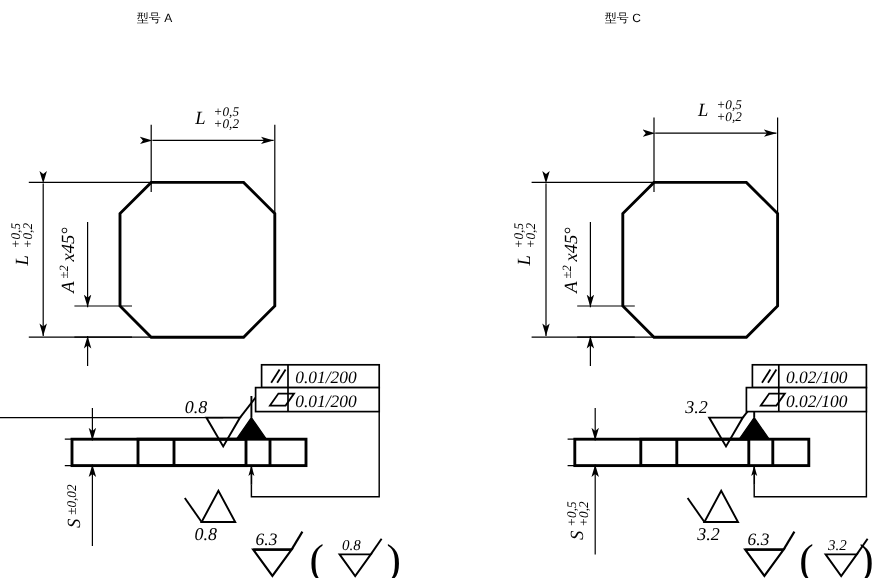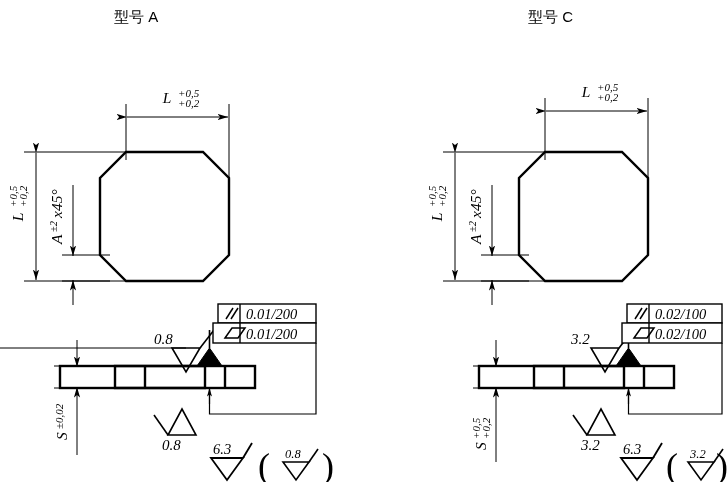--- a/index.html
+++ b/index.html
@@ -1,28 +1,28 @@
 <!DOCTYPE html>
 <html><head>
 <meta charset="utf-8">
 <style>
   html,body{margin:0;padding:0;background:#ffffff;}
   body{width:727px;height:482px;overflow:hidden;
        font-family:"Liberation Sans","DejaVu Sans",sans-serif;color:#000;}
   #sheet{position:relative;width:727px;height:482px;background:#fff;}
   svg{position:absolute;top:0;left:0;}
-  .ttl{position:absolute;font-size:15px;white-space:nowrap;}
+  .ttl{position:absolute;font-size:10px;white-space:nowrap;}
 </style>
 </head>
 <body>
 
 <div id="sheet">
 
   <div class="ttl" style="left:114px;top:8px;">型号 A</div>
-  <div class="ttl" style="left:528px;top:8px;">型号 C</div>
+  <div class="ttl" style="left:504px;top:8px;">型号 C</div>
 
   <svg width="727" height="482" viewBox="0 0 727 482">
     <defs>
       <marker id="ar" markerWidth="11" markerHeight="7" refX="10.5" refY="3.5" orient="auto" markerUnits="userSpaceOnUse">
         <path d="M0,0.4 L10.5,3.5 L0,6.6 L2.6,3.5 Z" fill="#000"></path>
       </marker>
       <marker id="arS" markerWidth="9" markerHeight="6" refX="8.6" refY="3" orient="auto" markerUnits="userSpaceOnUse">
         <path d="M0,0.5 L8.6,3 L0,5.5 L2,3 Z" fill="#000"></path>
       </marker>
     </defs>

